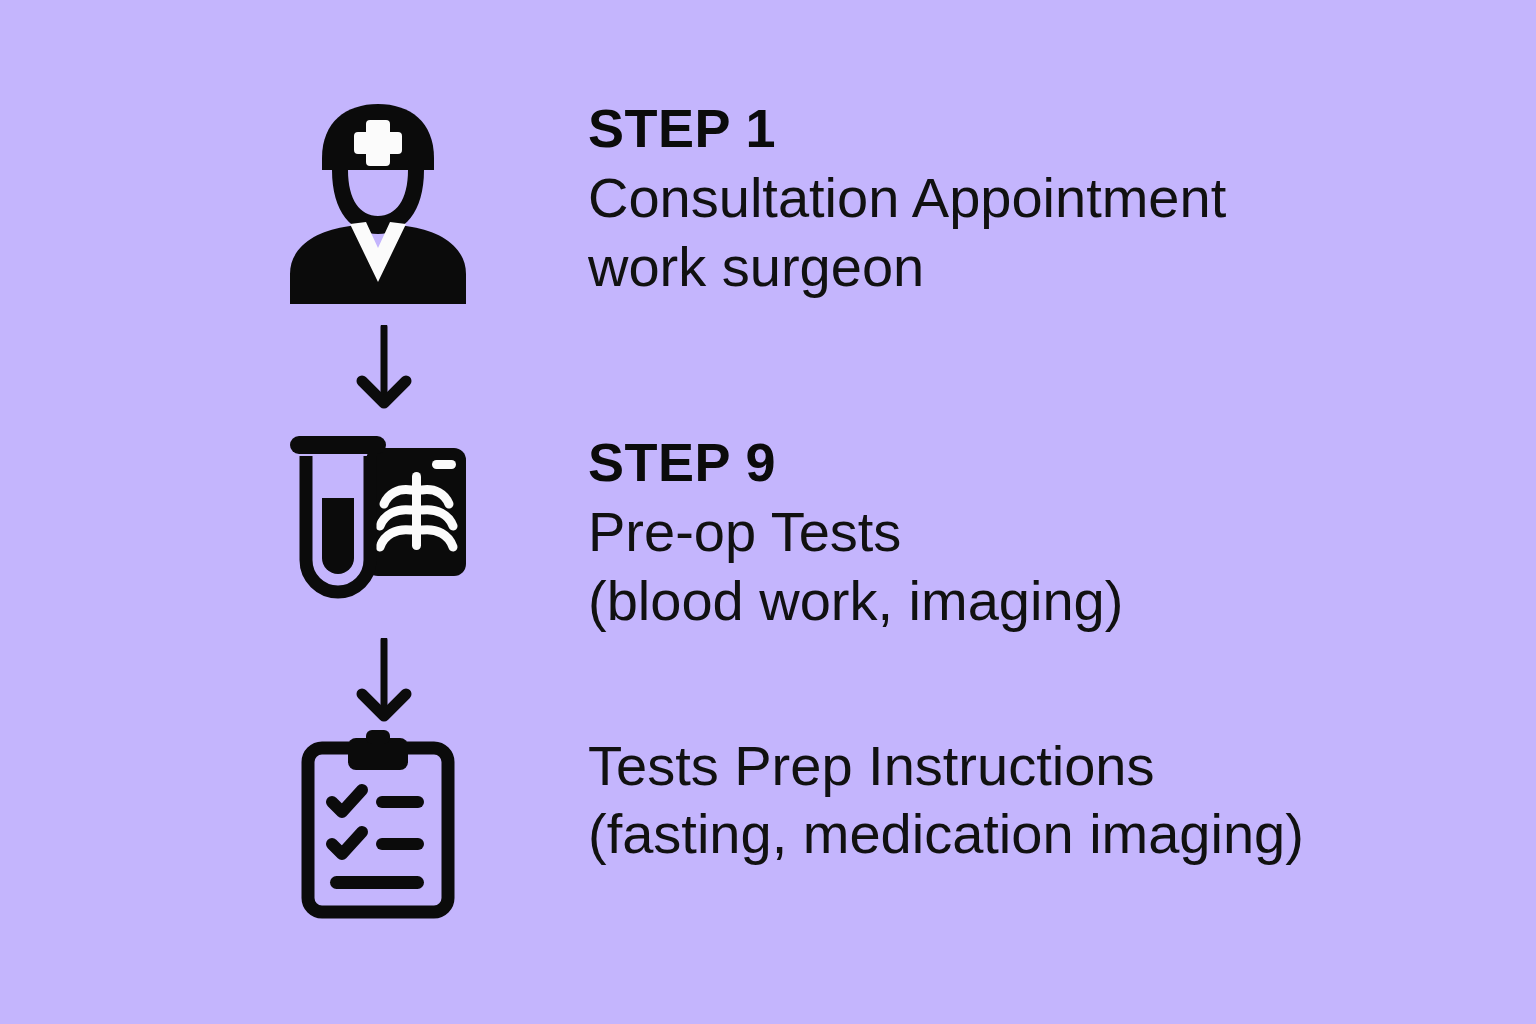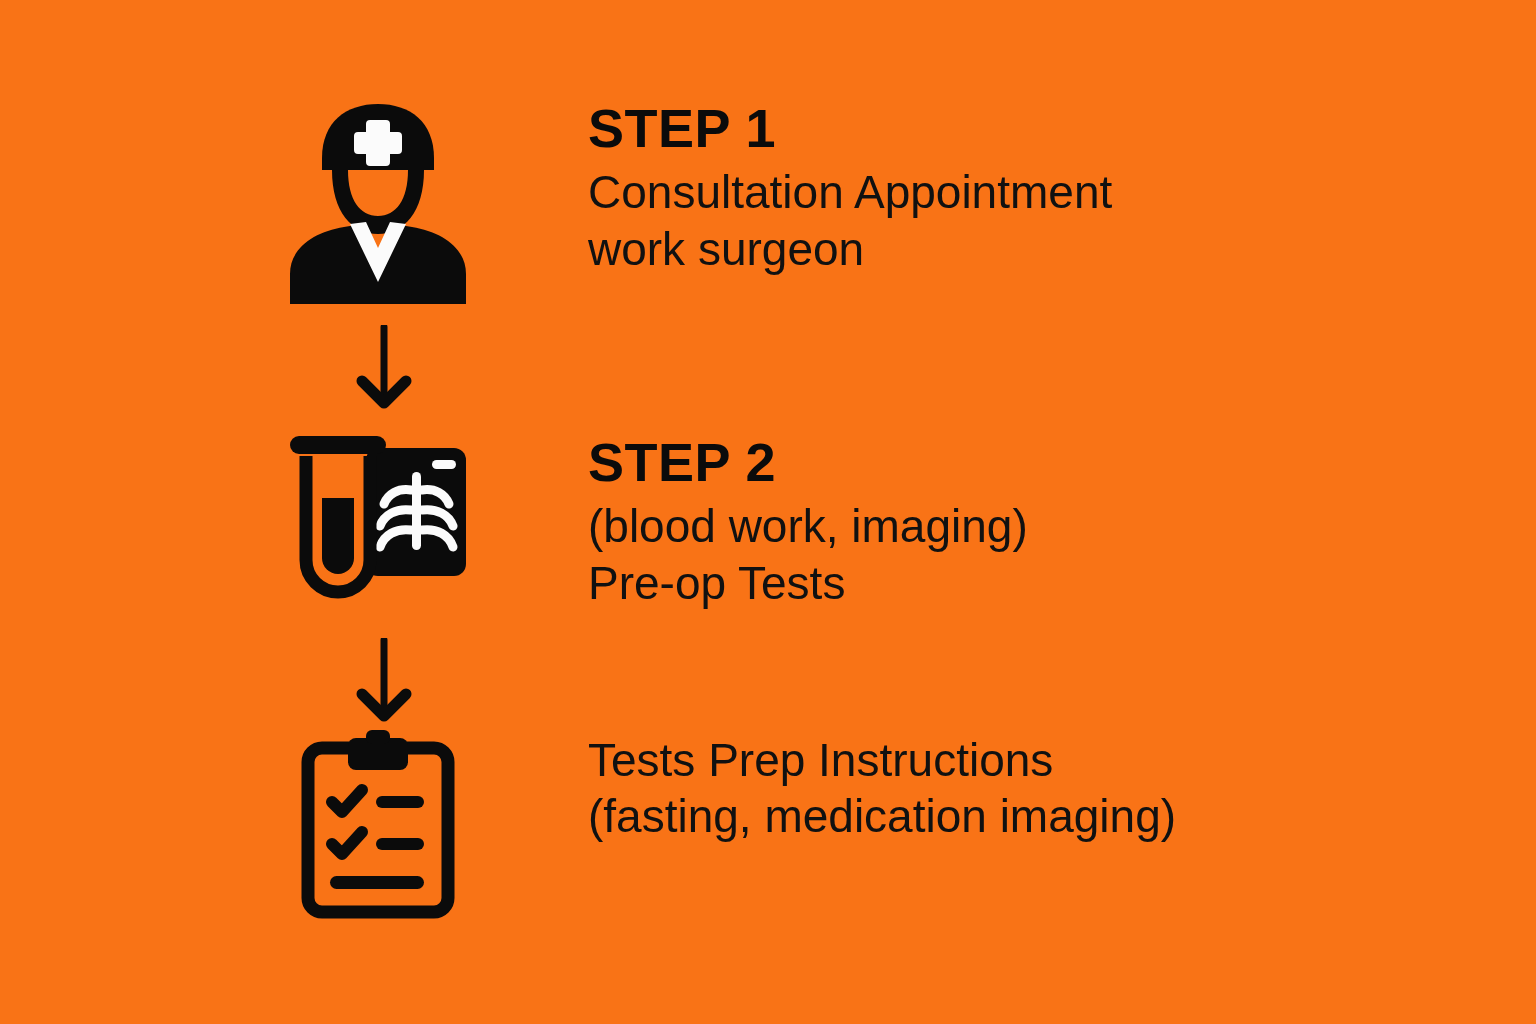--- a/index.html
+++ b/index.html
@@ -13,21 +13,21 @@
     background: #fbfbfb;
     font-family: "Liberation Sans", sans-serif;
     color: #0b0b0b;
     overflow: hidden;
   }
 
   #flow {
     position: relative;
     width: 1536px;
     height: 1024px;
-    background: #f97316;
+    background: #c4b5fd;
   }
 
   
   .step-row {
     position: absolute;
     display: flex;
     align-items: flex-start;
   }
   #step-row-1 { left: 278px; top: 96px; }
   #step-row-2 { left: 278px; top: 430px; }
@@ -50,21 +50,21 @@
     font-size: 54px;
     font-weight: 700;
     letter-spacing: 0.5px;
     line-height: 1.12;
     margin: 0 0 6px 0;
     white-space: nowrap;
     color: #0b0b0b;
   }
 
   .step-desc {
-    font-size: 46px;
+    font-size: 56px;
     font-weight: 400;
     line-height: 1.22;
     margin: 0;
     color: #111111;
   }
   .step-desc .line { display: block; white-space: nowrap; }
 
   
   .arrow {
     position: absolute;
@@ -140,24 +140,24 @@
           <path d="M26 26 L26 130 A32 32 0 0 0 90 130 L90 26" fill="none" stroke="#0b0b0b" stroke-width="13" stroke-linecap="butt"></path>
 
           <rect x="10" y="6" width="96" height="18" rx="9" fill="#0b0b0b"></rect>
 
           <path d="M42 68 L74 68 L74 128 A16 16 0 0 1 42 128 Z" fill="#0b0b0b"></path>
         </svg>
       </span>
     </div>
 
     <div class="text-cell">
-      <div class="step-heading">STEP 2</div>
+      <div class="step-heading">STEP 9</div>
       <div class="step-desc">
+        <span class="line">Pre-op Tests</span>
         <span class="line">(blood work, imaging)</span>
-        <span class="line">Pre-op Tests</span>
       </div>
     </div>
   </div>
 
   <div class="arrow" id="arrow-2">
     <svg width="64" height="86" viewBox="0 0 64 86" aria-hidden="true">
       <line x1="32" y1="2" x2="32" y2="70" stroke="#0b0b0b" stroke-width="7" stroke-linecap="round"></line>
       <polyline points="10,56 32,78 54,56" fill="none" stroke="#0b0b0b" stroke-width="11" stroke-linecap="round" stroke-linejoin="round"></polyline>
     </svg>
   </div>

